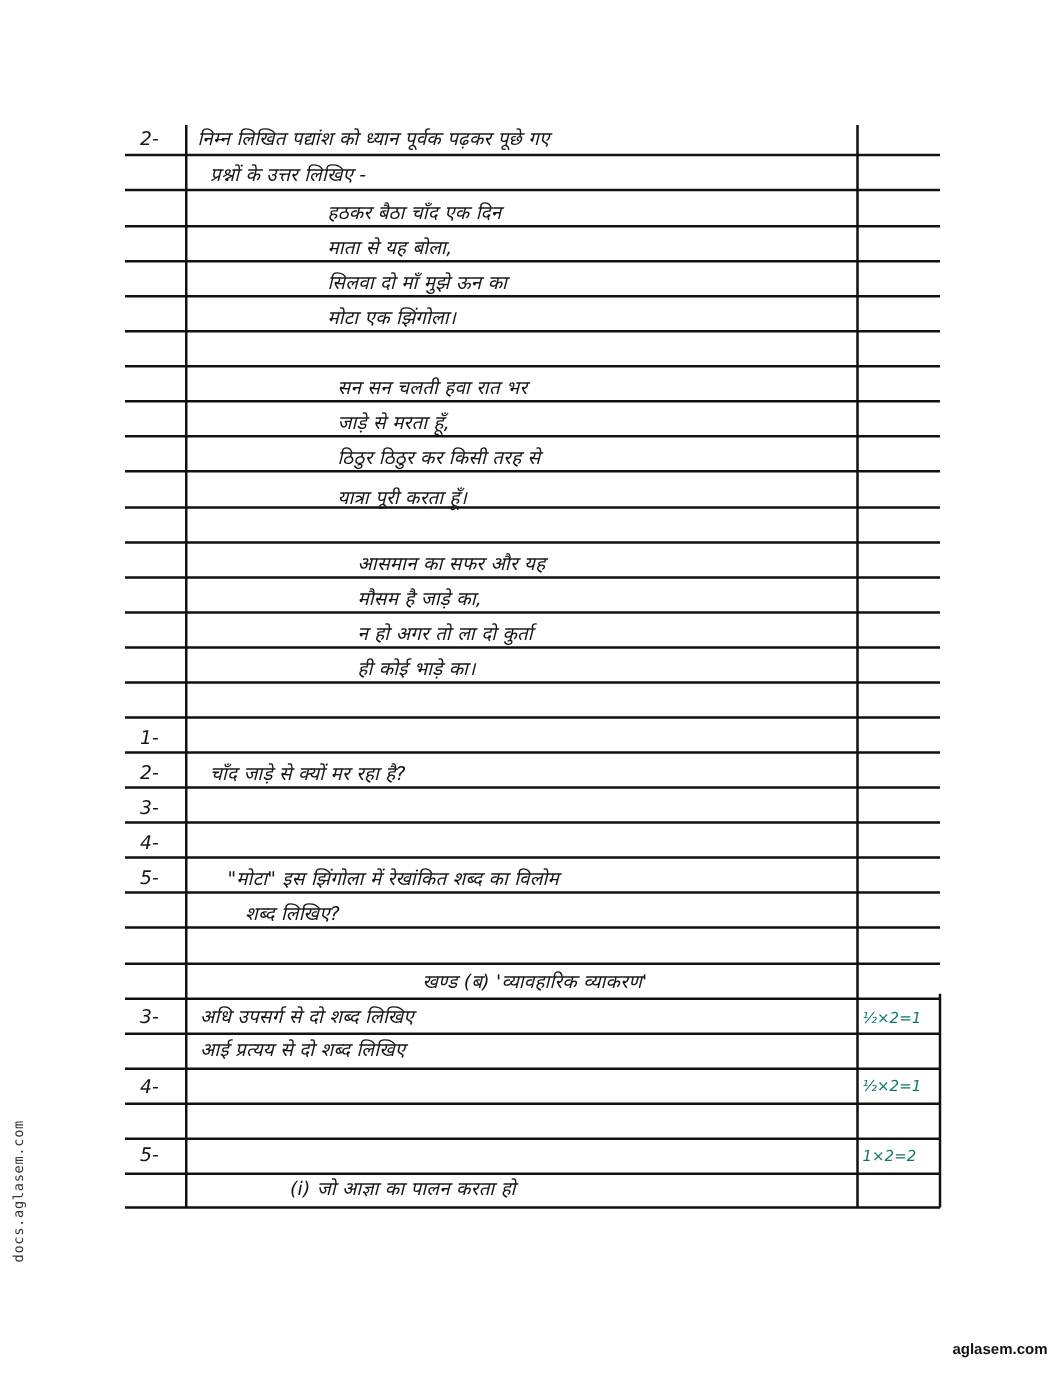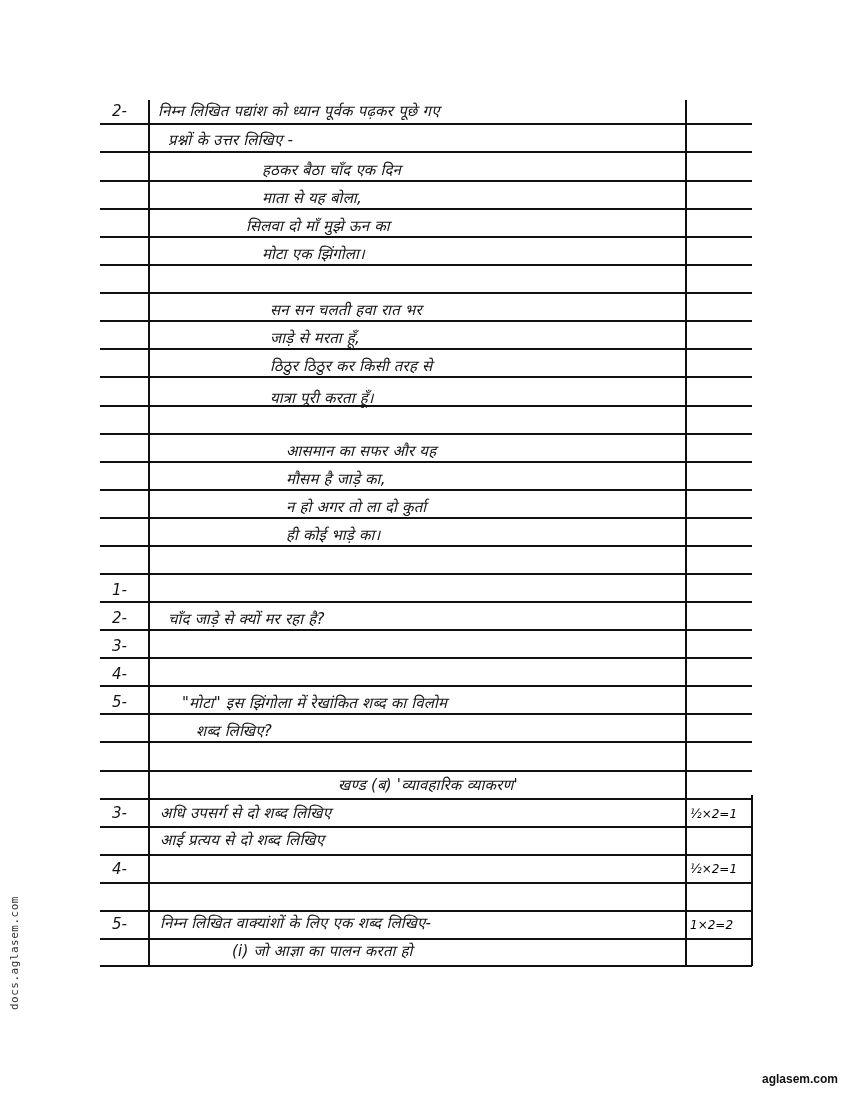--- a/index.html
+++ b/index.html
@@ -10,21 +10,21 @@
       color: #1a1a1a;
     }
     .sheet { position: absolute; left: 0; top: 0; width: 850px; height: 1100px; }
     .hline { position: absolute; left: 100px; width: 652px; height: 1.6px; background: #111; }
     .vline { position: absolute; width: 1.6px; background: #111; }
     .row-text {
       position: absolute; font-size: 15px; line-height: 20px; white-space: nowrap;
       font-style: italic; color: #151515; letter-spacing: 0.2px;
     }
     .qnum { position: absolute; left: 112px; font-size: 15px; font-style: italic; color: #151515; }
-    .marks { position: absolute; left: 690px; font-size: 12px; font-style: italic; color: #000000; white-space: nowrap; }
+    .marks { position: absolute; left: 690px; font-size: 12px; font-style: italic; color: #0f766e; white-space: nowrap; }
     .watermark-side {
       position: absolute; left: 8px; top: 1010px; transform-origin: left top;
       transform: rotate(-90deg); font-family: "DejaVu Sans Mono", monospace;
       font-size: 11px; color: #333; white-space: nowrap; letter-spacing: 0.5px;
     }
     .watermark-bottom {
       position: absolute; right: 12px; top: 1072px; font-family: "Liberation Sans", sans-serif;
       font-weight: bold; font-size: 12px; color: #111;
     }
   </style>
@@ -68,21 +68,21 @@
   <div class="vline" style="left:148px; top:100px; height:866px"></div>
   <div class="vline" style="left:685px; top:100px; height:866px"></div>
   <div class="vline" style="left:751px; top:795px; height:171px"></div>
 
   <div class="qnum" style="top:102px">2-</div>
   <div class="row-text" style="left:158px; top:101px">निम्न लिखित पद्यांश को ध्यान पूर्वक पढ़कर पूछे गए</div>
   <div class="row-text" style="left:168px; top:130px">प्रश्नों के उत्तर लिखिए -</div>
 
   <div class="row-text" style="left:262px; top:160px">हठकर बैठा चाँद एक दिन</div>
   <div class="row-text" style="left:262px; top:188px">माता से यह बोला,</div>
-  <div class="row-text" style="left:246px; top:216px">सिलवा दो माँ मुझे ऊन का</div>
+  <div class="row-text" style="left:262px; top:216px">सिलवा दो माँ मुझे ऊन का</div>
   <div class="row-text" style="left:262px; top:244px">मोटा एक झिंगोला।</div>
 
   <div class="row-text" style="left:270px; top:300px">सन सन चलती हवा रात भर</div>
   <div class="row-text" style="left:270px; top:328px">जाड़े से मरता हूँ,</div>
   <div class="row-text" style="left:270px; top:356px">ठिठुर ठिठुर कर किसी तरह से</div>
   <div class="row-text" style="left:270px; top:388px">यात्रा पूरी करता हूँ।</div>
 
   <div class="row-text" style="left:286px; top:441px">आसमान का सफर और यह</div>
   <div class="row-text" style="left:286px; top:469px">मौसम है जाड़े का,</div>
   <div class="row-text" style="left:286px; top:497px">न हो अगर तो ला दो कुर्ता</div>
@@ -101,19 +101,18 @@
 
   <div class="qnum" style="top:804px">3-</div>
   <div class="row-text" style="left:160px; top:803px">अधि उपसर्ग से दो शब्द लिखिए</div>
   <div class="marks" style="top:807px">½×2=1</div>
 
   <div class="qnum" style="top:860px">4-</div>
   <div class="row-text" style="left:160px; top:830px">आई प्रत्यय से दो शब्द लिखिए</div>
   <div class="marks" style="top:862px">½×2=1</div>
 
   <div class="qnum" style="top:915px">5-</div>
-  <div class="row-text" style="left:160px; top:913px">निम्न लिखित वाक्यांशों के लिए एक शब्द लिखिए-</div>
   <div class="marks" style="top:918px">1×2=2</div>
   <div class="row-text" style="left:232px; top:941px">(i) जो आज्ञा का पालन करता हो</div>
 
   <div class="watermark-side">docs.aglasem.com</div>
   <div class="watermark-bottom">aglasem.com</div>
 </div>
 
 </body></html>

